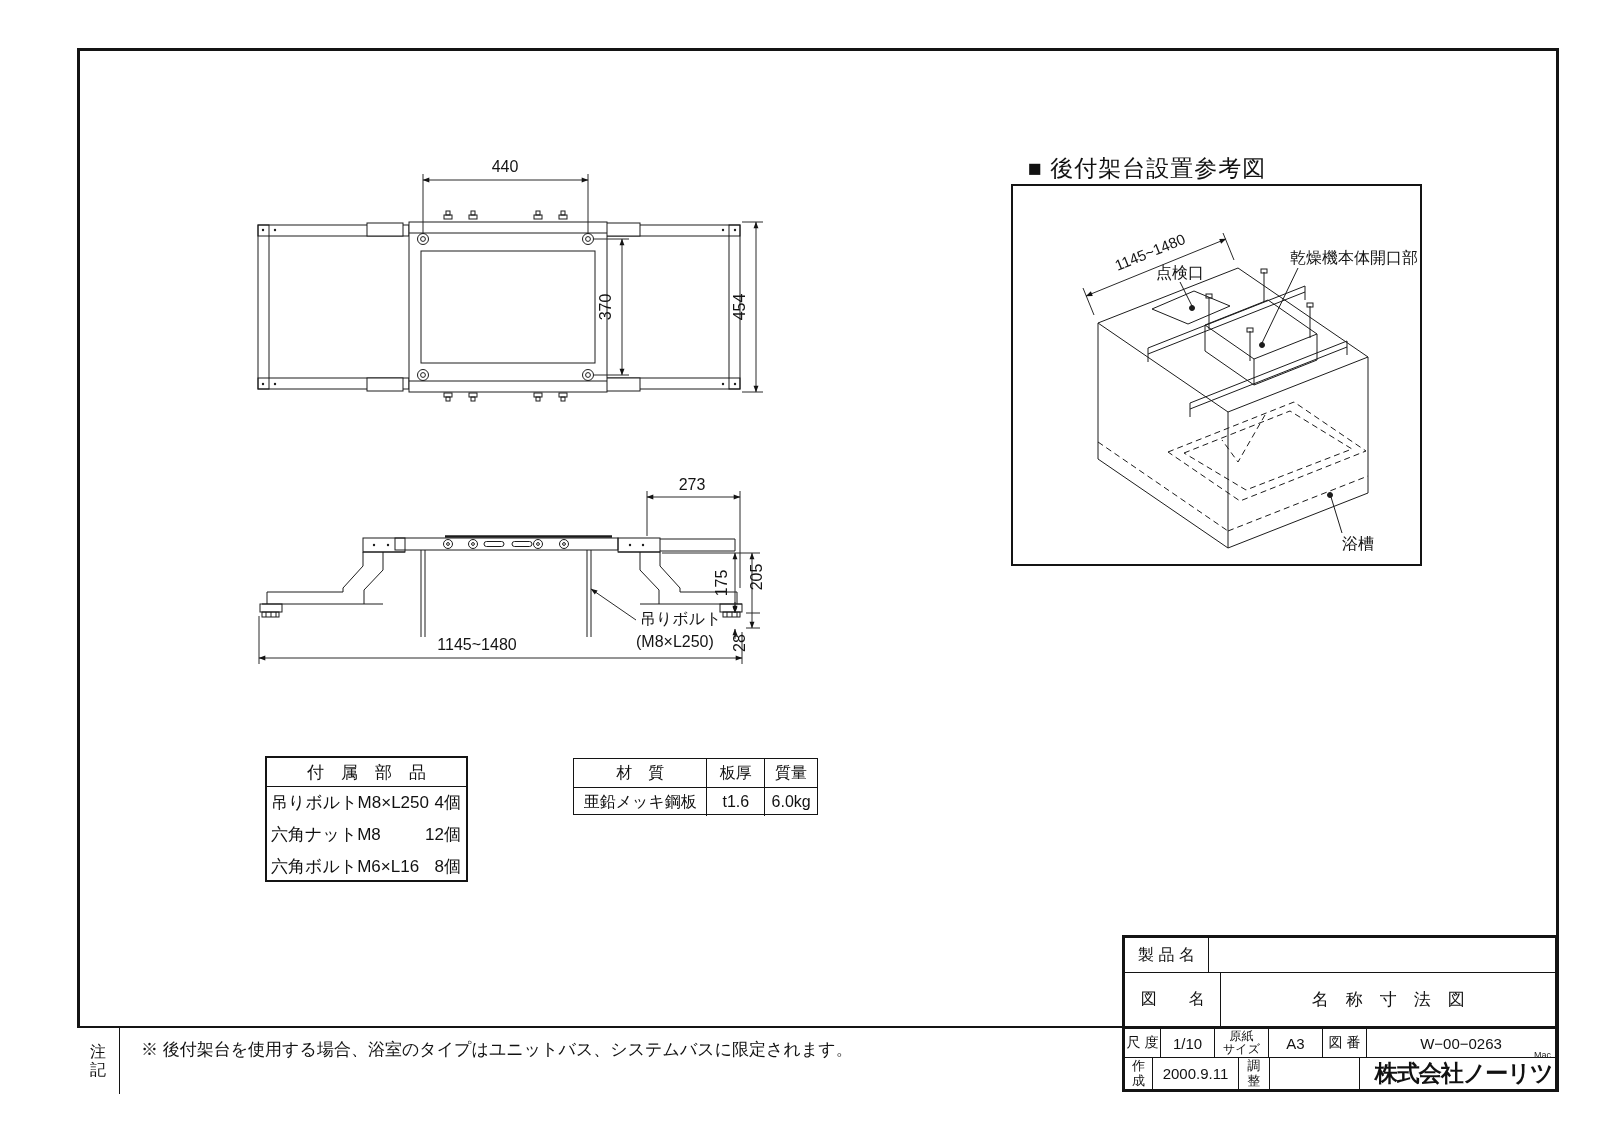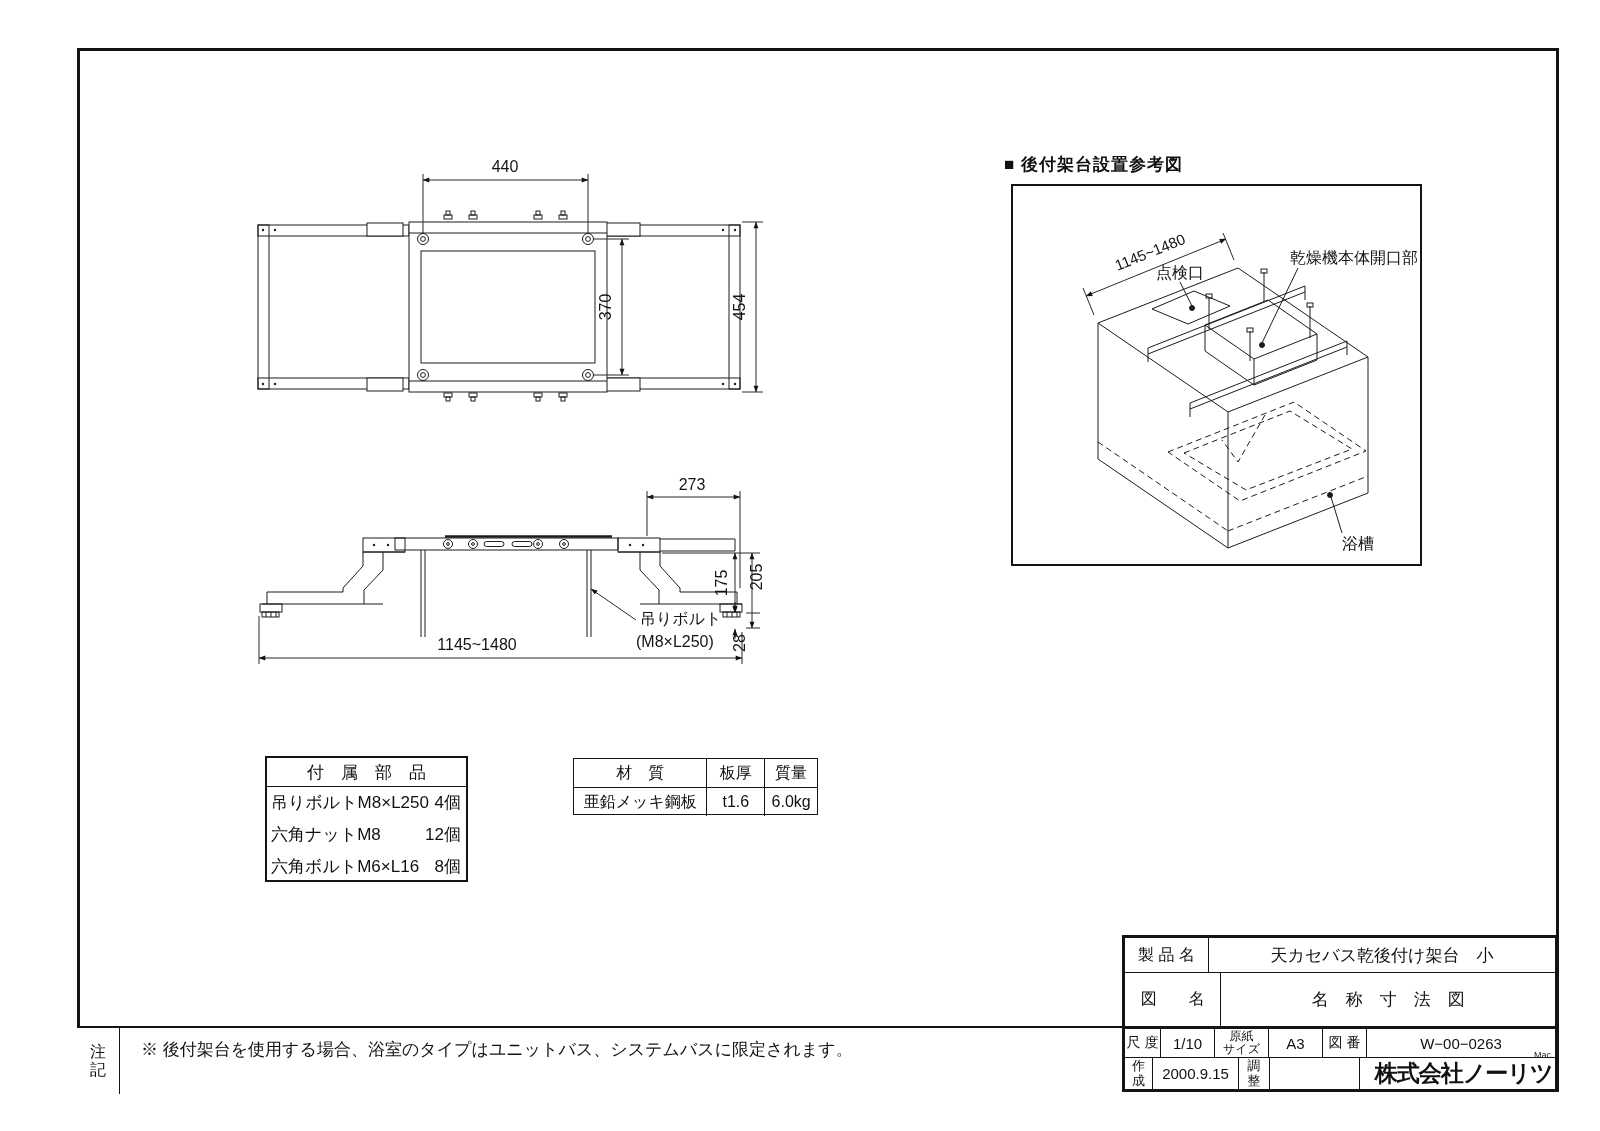--- a/index.html
+++ b/index.html
@@ -39,21 +39,21 @@
   .f17{font-size:17px;} .f16{font-size:16px;} .f15{font-size:15px;} .f14{font-size:14px;} .f13{font-size:13px;} .f12{font-size:12px;}
   .company{font-size:23px;font-weight:bold;letter-spacing:-1px;}
   .mac{position:absolute;right:4px;top:112px;font-size:9px;color:#222;}
 
   
   .notes{left:77px;top:1026px;width:1045px;height:66px;border-top:2px solid #141414;box-sizing:border-box;background:#fff;}
   .note-label{position:absolute;left:0;top:0;width:43px;height:66px;border-right:1px solid #141414;box-sizing:border-box;
     display:flex;align-items:center;justify-content:center;font-size:16px;}
   .note-text{position:absolute;left:64px;top:10px;font-size:17px;white-space:nowrap;}
 
-  .iso-title{left:1004px;top:153px;font-size:17px;font-weight:bold;letter-spacing:1px;}
+  .iso-title{left:1028px;top:153px;font-size:23px;font-weight:normal;letter-spacing:1px;}
 </style>
 </head>
 <body>
 
 <div class="abs sheet"></div>
 
 <svg width="1600" height="1131" viewBox="0 0 1600 1131">
   <defs>
     <marker id="ar" viewBox="0 0 10 10" refX="9" refY="5" markerWidth="10" markerHeight="7" orient="auto-start-reverse">
       <path d="M0,1.5 L9.5,5 L0,8.5 z" fill="#141414"></path>
@@ -310,39 +310,38 @@
   <div class="mt-row">
     <div class="mt-cell mt-c1">亜鉛メッキ鋼板</div>
     <div class="mt-cell mt-c2">t1.6</div>
     <div class="mt-cell mt-c3">6.0kg</div>
   </div>
 </div>
 
 <div class="abs title-block">
   <div class="tb-row tb-r1">
     <div class="tb-cell f16" style="width:84px;">製 品 名</div>
-    <div class="tb-cell last f17" style="width:346px;">天カセバス乾後付け架台　小</div>
   </div>
   <div class="tb-row tb-r2">
     <div class="tb-cell f16" style="width:100px;">図　　名</div>
     <div class="tb-cell last f17" style="width:346px;">名　称　寸　法　図</div>
   </div>
   <div class="tb-row tb-r3">
     <div class="tb-cell f14" style="width:36px;">尺 度</div>
     <div class="tb-cell f15" style="width:54px;">1/10</div>
     <div class="tb-cell f12 pre" style="width:54px;">原紙
 サイズ</div>
     <div class="tb-cell f15" style="width:54px;">A3</div>
     <div class="tb-cell f14" style="width:44px;">図 番</div>
     <div class="tb-cell last f15" style="width:188px;">W−00−0263</div>
   </div>
   <div class="tb-row tb-r4">
     <div class="tb-cell f13 pre" style="width:29px;">作
 成</div>
-    <div class="tb-cell f15" style="width:88px;">2000.9.15</div>
+    <div class="tb-cell f15" style="width:88px;">2000.9.11</div>
     <div class="tb-cell f13 pre" style="width:32px;">調
 整</div>
     <div class="tb-cell" style="width:93px;"></div>
     <div class="tb-cell last company" style="width:188px;margin-left:12px;">株式会社ノーリツ</div>
   </div>
   <div class="mac">Mac</div>
 </div>
 
 <div class="abs notes">
   <div class="note-label pre">注

